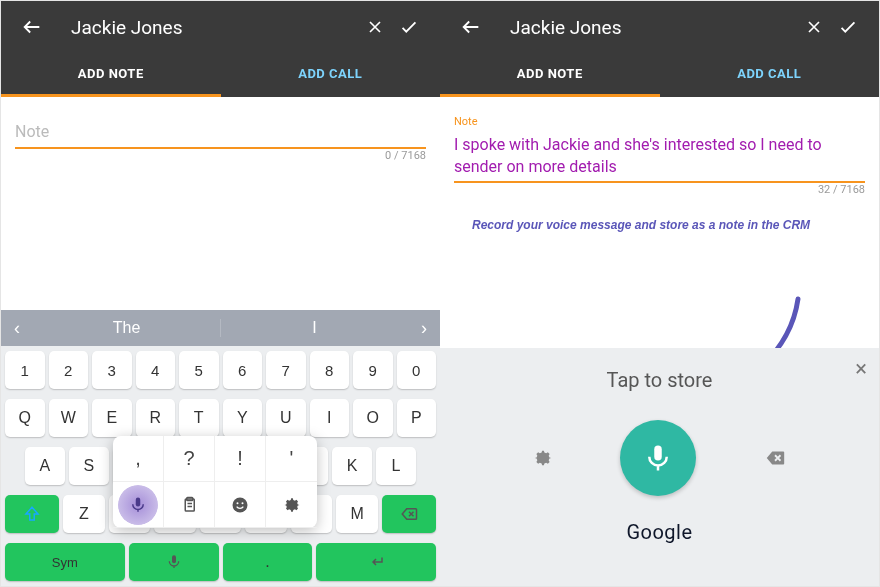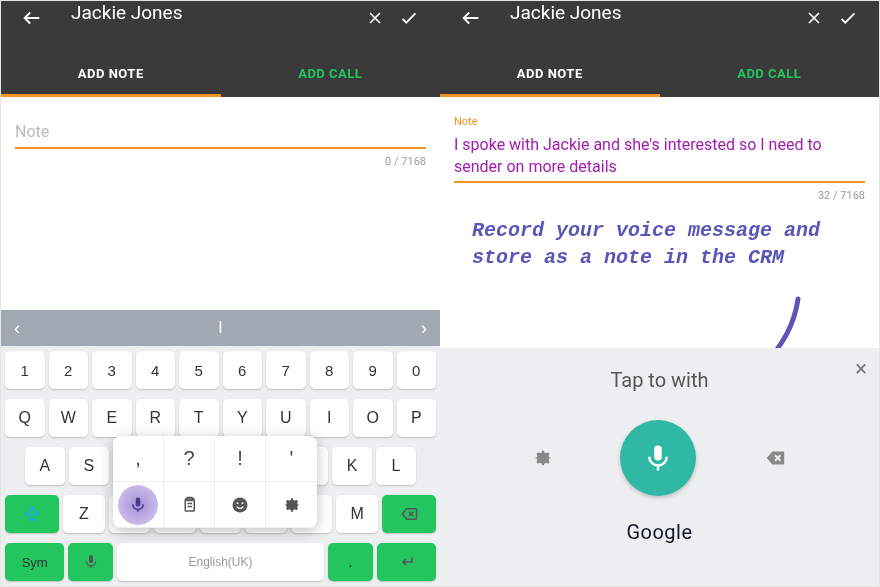--- a/index.html
+++ b/index.html
@@ -14,21 +14,21 @@
   }
   .half { position: absolute; top: 0; width: 50%; height: 100%; }
   .left { left: 0; }
   .right { left: 50%; }
 
   
   .hdr {
     background: #3a3a3a;
     height: 52px;
     display: flex;
-    align-items: flex-start;
+    align-items: center;
     padding: 0 14px;
     color: #fff;
   }
   .hdr .title { flex: 1; font-size: 19px; font-weight: 400; margin-left: 22px; }
   .hdr .icon-btn { display:flex; align-items:center; justify-content:center; width:34px; height:34px; color:#fff; cursor:pointer; }
   .hdr svg { stroke:#fff; fill:none; stroke-width:2; }
 
   
   .tabs {
     background: #3a3a3a;
@@ -36,21 +36,21 @@
     height: 44px;
   }
   .tab {
     flex:1;
     display:flex;
     align-items:center;
     justify-content:center;
     font-size: 13px;
     font-weight: 700;
     letter-spacing: 0.5px;
-    color: #22c55e;
+    color: #7dd3fc;
     border-bottom: 3px solid transparent;
     cursor:pointer;
   }
   .tab.active { color:#fff; border-bottom-color: #f7941e; }
 
   
   .note-wrap { padding: 18px 14px 0 14px; }
   .note-label { font-size: 11px; color: #f7941e; }
   .note-field {
     width:100%;
@@ -58,21 +58,21 @@
     border-bottom: 2px solid #f7941e;
     font-size: 16px;
     color: #a21caf;
     padding: 6px 0 4px 0;
     outline: none;
     background: transparent;
     resize: none;
     line-height: 1.35;
   }
   .note-field.placeholder { color: #bbb; }
-  .counter { text-align: right; font-size: 11px; color: #9a9a9a; margin-top: 6px; }
+  .counter { text-align: right; font-size: 11px; color: #9a9a9a; margin-top: 0; }
 
   
   .kbd {
     position: absolute;
     bottom: 0; left: 0; width: 100%;
     background: #eceef0;
     font-family: sans-serif;
   }
   .sugg {
     display:flex; align-items:center;
@@ -133,24 +133,24 @@
     width:40px; height:40px;
     border-radius:50%;
     background: radial-gradient(circle, #a58ed8 0%, #c9bce8 70%, transparent 72%);
   }
   .popup .pcell.mic svg { position:relative; z-index:1; }
 
   
   .annot {
     position:absolute;
     top: 216px; left: 32px; right: 8px;
-    font-family: Liberation Mono, monospace;
+    font-family: Liberation Sans, sans-serif;
     font-style: italic;
     color: #5a56b8;
-    font-size: 20px;
+    font-size: 12px;
     line-height: 1.35;
     font-weight: 600;
   }
   .arr {
     position:absolute;
     top: 288px; left: 208px;
     width: 170px; height: 150px;
   }
 
   .voice {
@@ -217,20 +217,21 @@
     <div class="tab">ADD CALL</div>
   </div>
   <div class="note-wrap">
     <div class="note-field placeholder">Note</div>
     <div class="counter">0 / 7168</div>
   </div>
 
   <div class="kbd">
     <div class="sugg">
       <div class="sugg-chev">‹</div>
+      <div class="sugg-word">The</div>
       <div class="sugg-word">I</div>
       <div class="sugg-chev">›</div>
     </div>
     <div class="krow">
       <div class="key num">1</div>
       <div class="key num">2</div>
       <div class="key num">3</div>
       <div class="key num">4</div>
       <div class="key num">5</div>
       <div class="key num">6</div>
@@ -283,21 +284,20 @@
       </div>
     </div>
     <div class="krow">
       <div class="key mod sym">Sym</div>
       <div class="key mod mic-small">
         <svg width="16" height="16" viewBox="0 0 24 24" fill="#555">
             <path d="M12 14a3 3 0 003-3V5a3 3 0 10-6 0v6a3 3 0 003 3z"></path>
             <path d="M19 11a7 7 0 01-14 0M12 18v3" stroke="#555" stroke-width="2" fill="none"></path>
           </svg>
       </div>
-      <div class="key space">English(UK)</div>
       <div class="key mod dot">.</div>
       <div class="key mod enter">
         <svg width="20" height="18" viewBox="0 0 24 24" fill="none" stroke="#555" stroke-width="2">
             <path d="M20 6v6H8M12 8l-4 4 4 4"></path>
           </svg>
       </div>
     </div>
 
     <div class="popup">
       <div class="pcell">,</div>
@@ -364,21 +364,21 @@
   </div>
 
   <div class="annot">Record your voice message and store as a note in the CRM</div>
   <svg class="arr" viewBox="0 0 170 150">
     <path d="M150 10 C 140 80, 70 110, 20 128" stroke="#5a56b8" stroke-width="5" fill="none" stroke-linecap="round"></path>
     <path d="M20 128 l18 -18 M20 128 l26 6" stroke="#5a56b8" stroke-width="5" fill="none" stroke-linecap="round"></path>
   </svg>
 
   <div class="voice">
     <div class="voice-close">×</div>
-    <div class="voice-title">Tap to with</div>
+    <div class="voice-title">Tap to store</div>
     <div class="voice-row">
       <span class="voice-side">
         <svg width="22" height="22" viewBox="0 0 24 24" fill="#888">
             <path d="M12 8a4 4 0 100 8 4 4 0 000-8zm9 4l-2-.5-.8-2 1-1.8-1.9-1.9-1.8 1-2-.8L13 4h-2l-.5 2-2 .8-1.8-1L4.8 7.7l1 1.8-.8 2L3 12l2 .5.8 2-1 1.8 1.9 1.9 1.8-1 2 .8.5 2h2l.5-2 2-.8 1.8 1 1.9-1.9-1-1.8.8-2z"></path>
           </svg>
       </span>
       <span class="voice-mic">
         <svg width="30" height="30" viewBox="0 0 24 24" fill="#fff">
             <path d="M12 14a3 3 0 003-3V5a3 3 0 10-6 0v6a3 3 0 003 3z"></path>
             <path d="M19 11a7 7 0 01-14 0M12 18v4" stroke="#fff" stroke-width="2" fill="none"></path>

